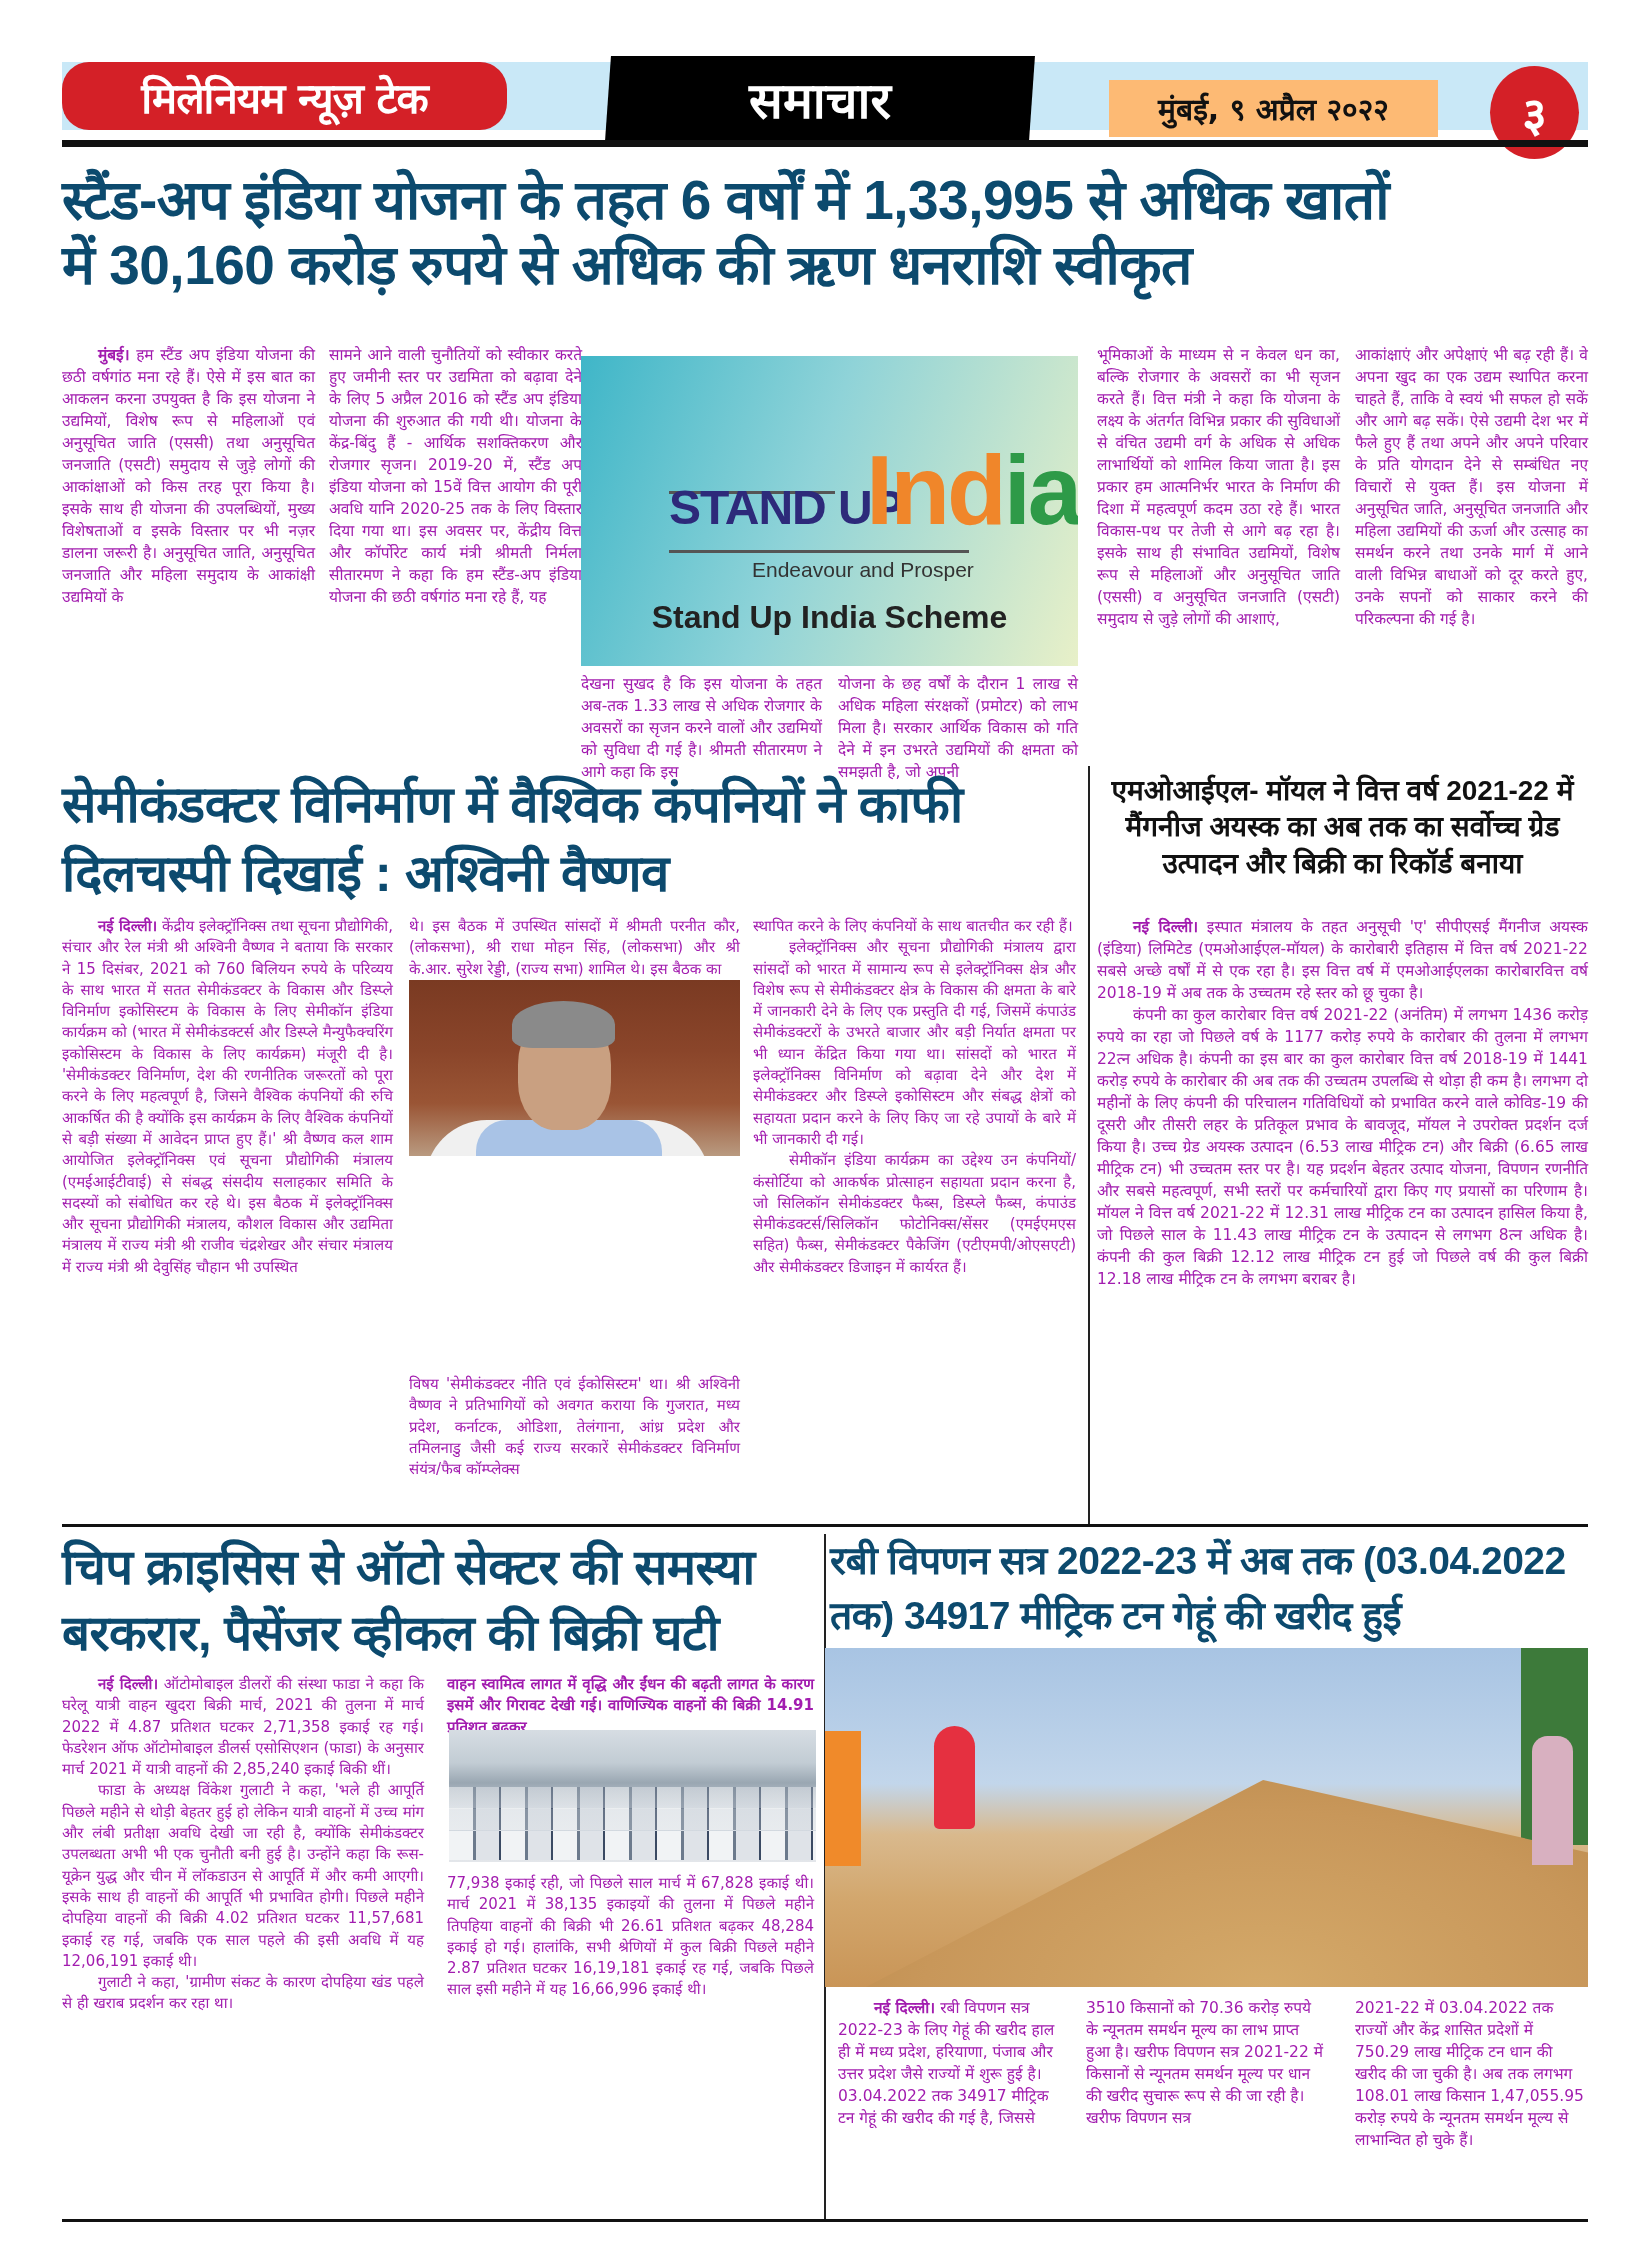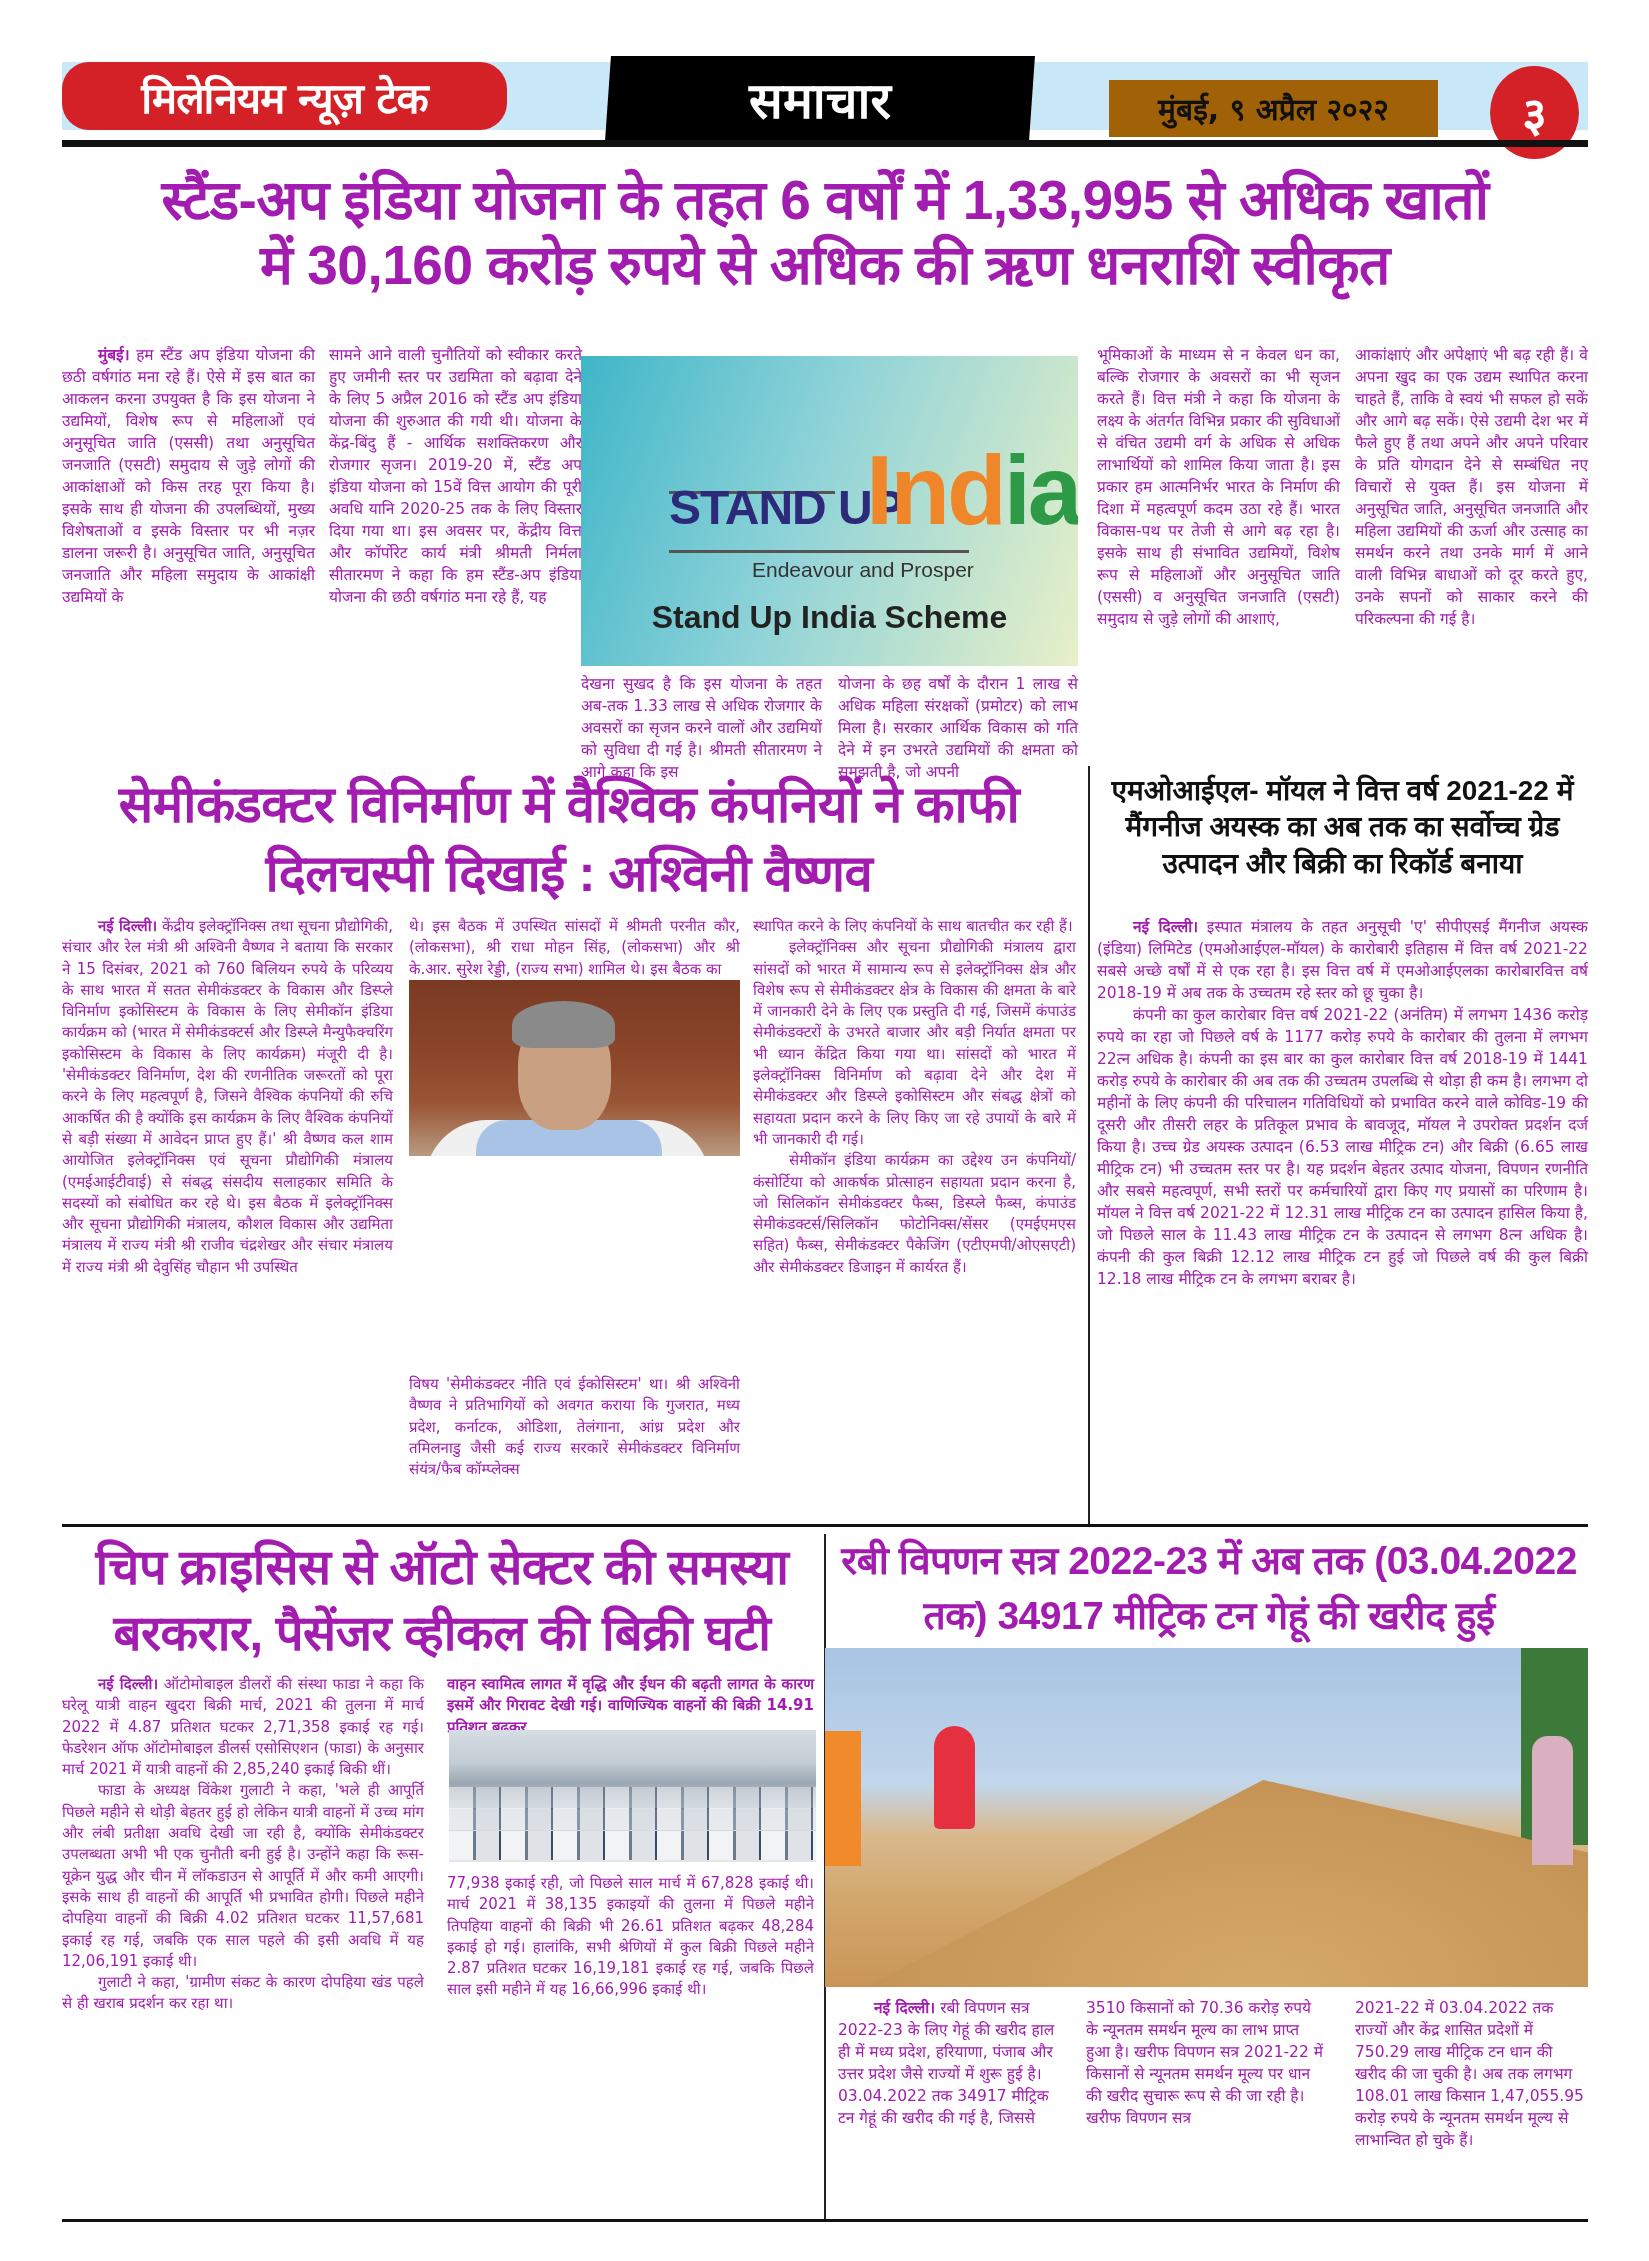--- a/index.html
+++ b/index.html
@@ -8,29 +8,29 @@
 
   
   .mast-bg { position: absolute; left: 62px; top: 62px; width: 1526px; height: 68px; background: #c9e8f7; }
   .brand { position: absolute; left: 62px; top: 62px; width: 445px; height: 68px; background: #d42027;
            color: #fff; font-family: "DejaVu Sans", sans-serif; font-weight: bold; font-size: 42px;
            display: flex; align-items: center; justify-content: center; letter-spacing: -1px; border-radius: 27px; }
   .section-tab { position: absolute; left: 608px; top: 56px; width: 424px; height: 85px; background: #000;
                  transform: skewX(-4deg); }
   .section-label { position: absolute; left: 608px; top: 56px; width: 424px; height: 85px; color: #fff;
                    font-weight: bold; font-size: 50px; display: flex; align-items: center; justify-content: center; }
-  .dateline { position: absolute; left: 1109px; top: 80px; width: 329px; height: 57px; background: #a16207;
+  .dateline { position: absolute; left: 1109px; top: 80px; width: 329px; height: 57px; background: #fdba74;
               font-weight: bold; font-size: 30px; display: flex; align-items: center; justify-content: center; color:#111; }
   .page-no { position: absolute; left: 1490px; top: 66px; width: 89px; height: 93px; border-radius: 50%;
              background: #d42027; color: #fff; font-weight: bold; font-size: 47px;
              display: flex; align-items: center; justify-content: center; }
   .rule-thick { position: absolute; left: 62px; height: 7.2px; background: #111; }
 
-  .headline { position: absolute; font-family: "Liberation Sans", sans-serif; font-weight: bold; color: #a21caf;
-              text-align: center; line-height: 1.18; letter-spacing: -0.5px; }
+  .headline { position: absolute; font-family: "Liberation Sans", sans-serif; font-weight: bold; color: #0c4a6e;
+              text-align: left; line-height: 1.18; letter-spacing: -0.5px; }
   .subhead { position: absolute; font-family: "Liberation Sans", sans-serif; font-weight: bold; color: #111;
              text-align: center; line-height: 1.3; }
 
   .col { position: absolute; font-family: "DejaVu Sans", sans-serif; font-size: 15.5px; line-height: 1.42;
          text-align: justify; color: #a21caf; }
   .col p { text-indent: 36px; }
   .col p.noindent { text-indent: 0; }
   .dateline-tag { font-weight: bold; }
   .vrule { position: absolute; width: 1.6px; background: #222; }
 

